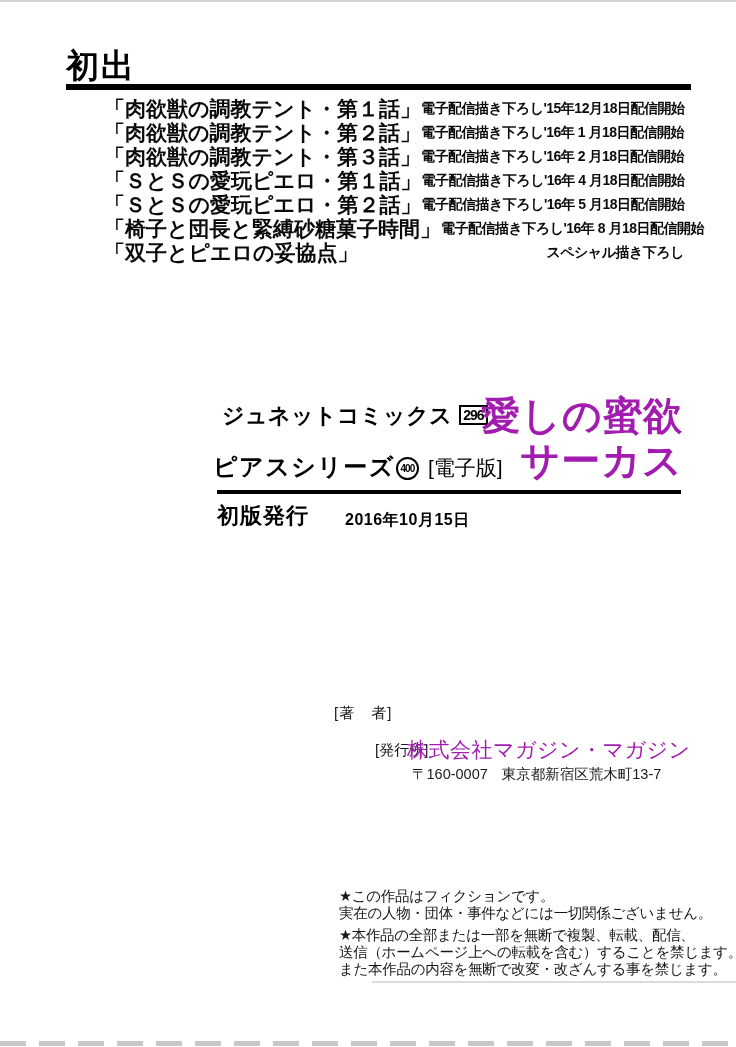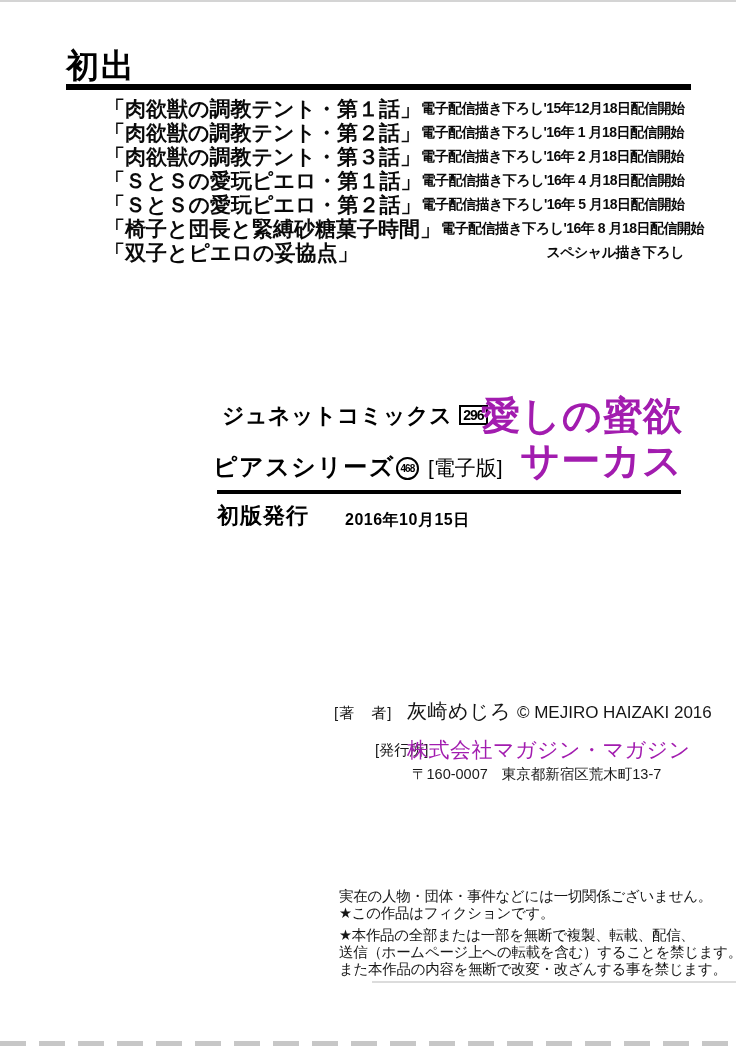--- a/index.html
+++ b/index.html
@@ -123,44 +123,41 @@
   <div class="series-line1">
     <span>ジュネットコミックス</span><span class="box-badge">296</span>
   </div>
 
   <div class="book-title">
     <div>愛しの蜜欲</div>
     <div>サーカス</div>
   </div>
 
   <div class="series-line2">
-    <span>ピアスシリーズ</span><span class="circle-badge">468</span><span class="edition-tag">[電子版]</span>
+    <span>ピアスシリーズ</span><span class="circle-badge">400</span><span class="edition-tag">[電子版]</span>
   </div>
 
   <div class="pub-rule"></div>
 
   <div class="first-print">
     <span class="first-print-label">初版発行</span>
     <span class="first-print-date">2016年10月15日</span>
   </div>
 
   <div class="author-label">[著　者]</div>
-  <div class="author-line">
-    <span class="author-name">灰崎めじろ</span><span class="author-copyright">© MEJIRO HAIZAKI 2016</span>
-  </div>
 
   <div class="publisher-label">[発行所]</div>
   <div class="publisher-name">株式会社マガジン・マガジン</div>
   <div class="publisher-addr">
     <span>〒160-0007</span><span class="addr">東京都新宿区荒木町13-7</span>
   </div>
 
   <div class="notice notice-1">
+    <div>★この作品はフィクションです。</div>
     <div>実在の人物・団体・事件などには一切関係ございません。</div>
-    <div>★この作品はフィクションです。</div>
   </div>
 
   <div class="notice notice-2">
     <div>★本作品の全部または一部を無断で複製、転載、配信、</div>
     <div>送信（ホームページ上への転載を含む）することを禁じます。</div>
     <div>また本作品の内容を無断で改変・改ざんする事を禁じます。</div>
   </div>
 
   <div class="scan-mid-line"></div>
   <div class="scan-bottom"></div>

